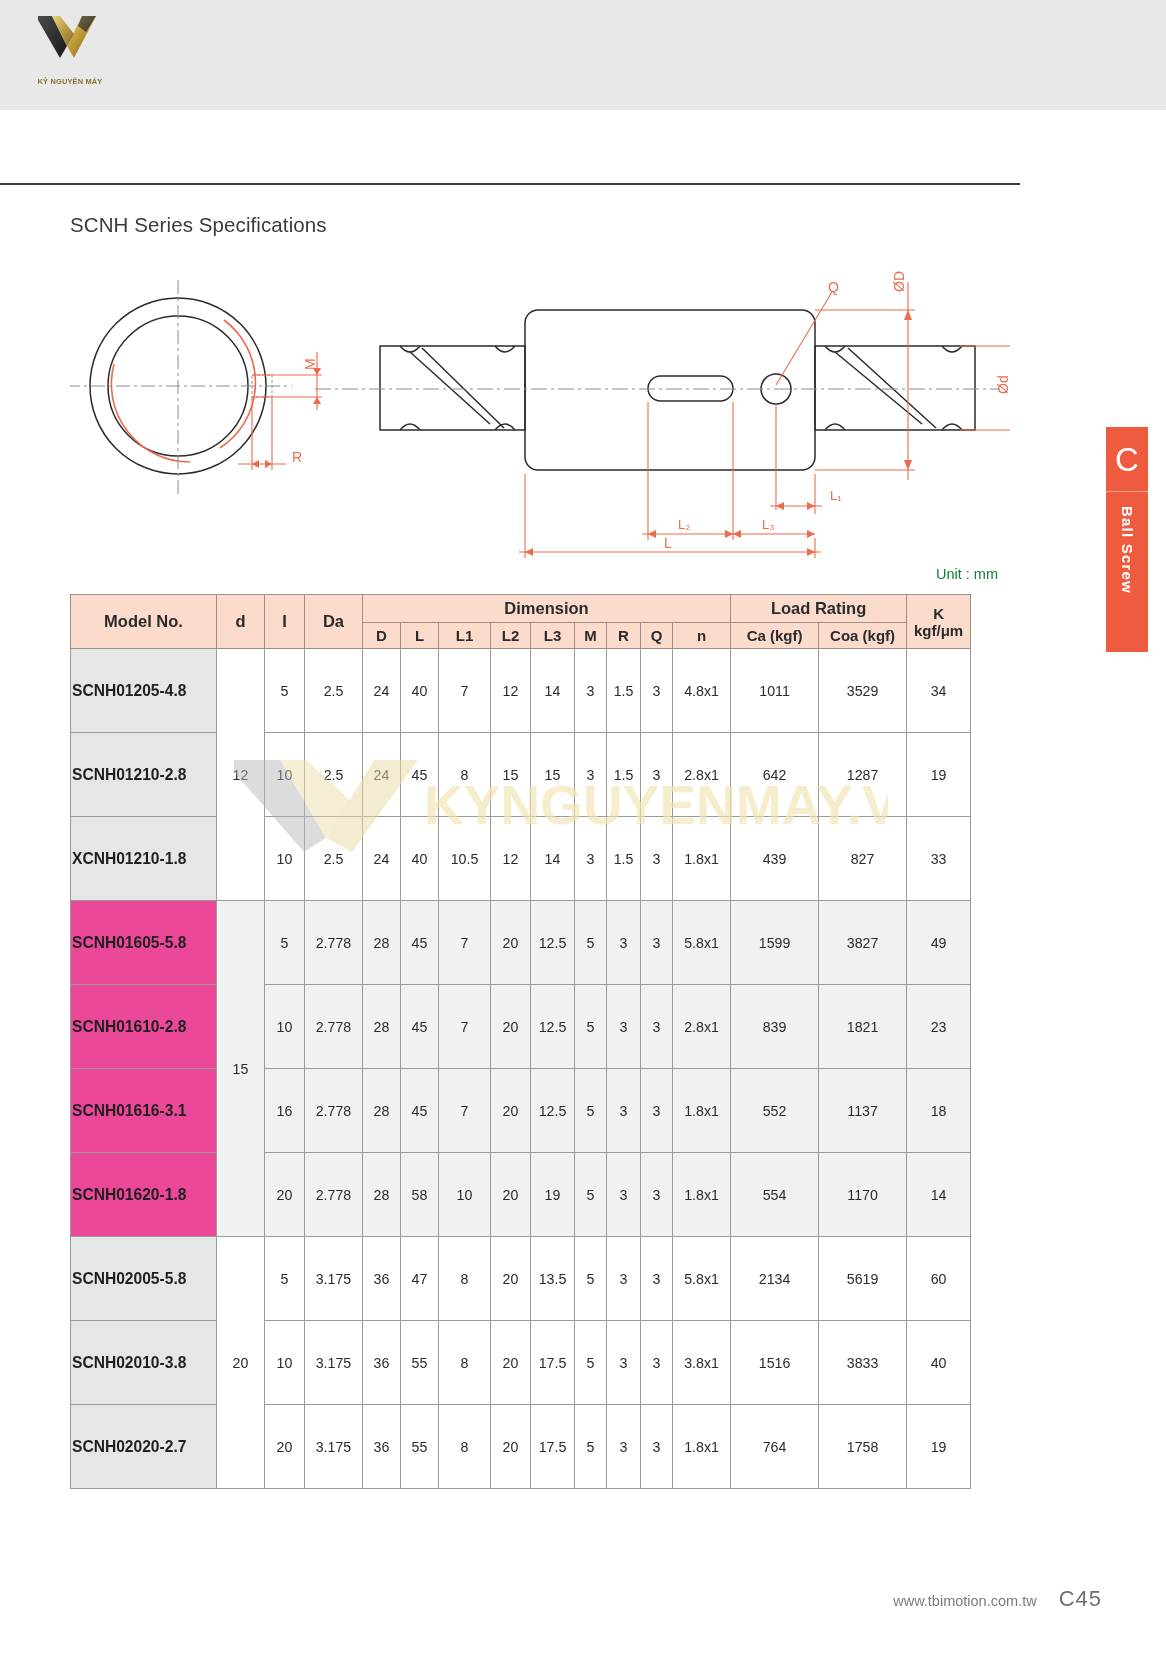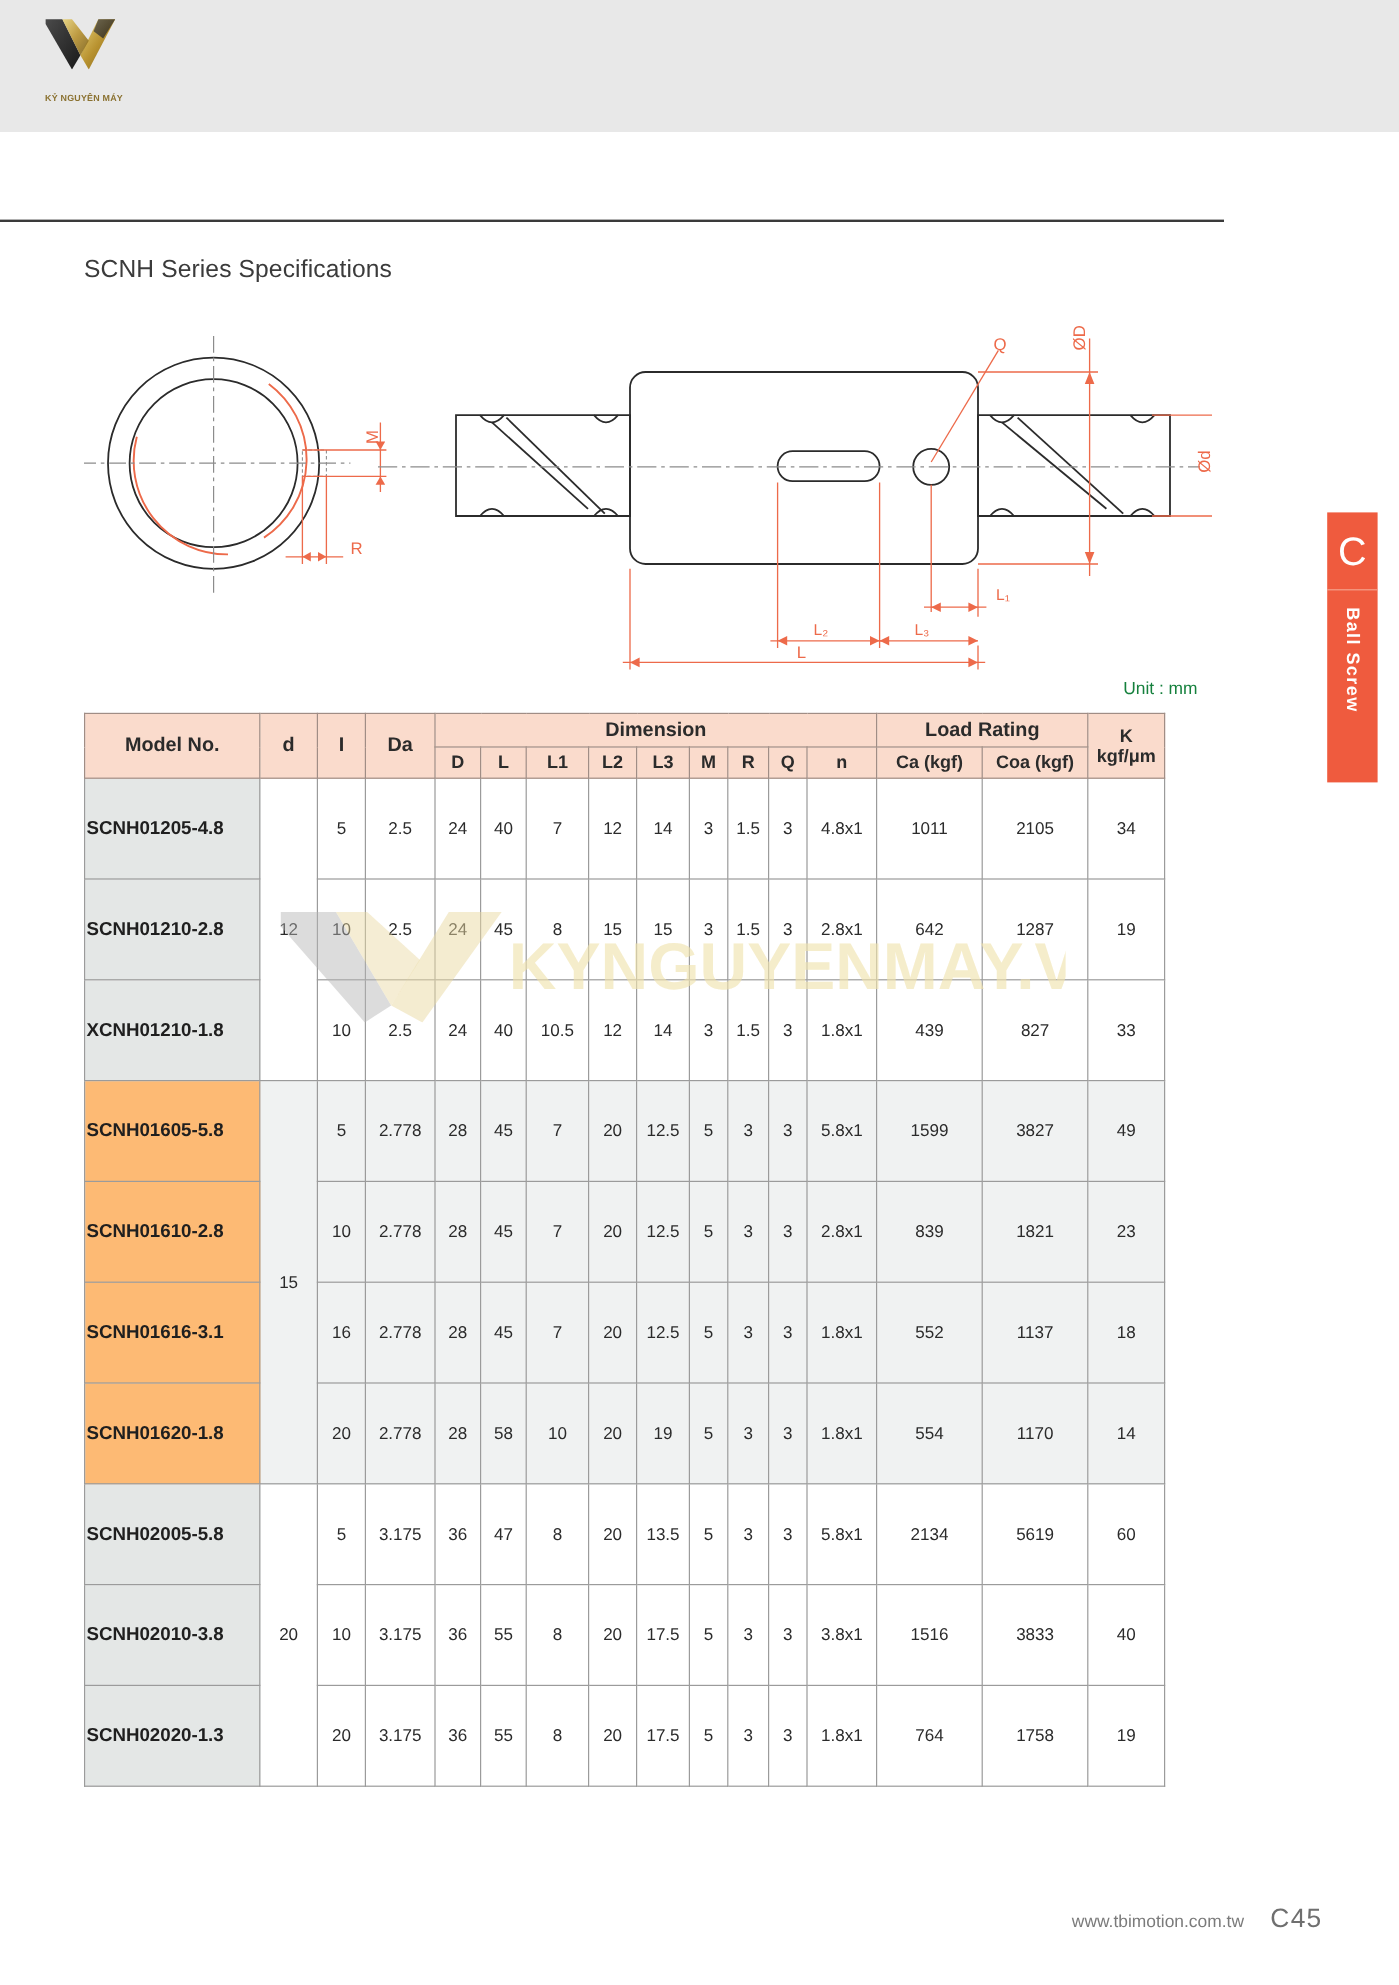--- a/index.html
+++ b/index.html
@@ -136,21 +136,21 @@
     font-weight: 400;
   }
   table.spec tbody td.model {
     background: #e4e7e6;
     font-size: 15.6px;
     font-weight: bold;
     text-align: left;
     color: #1f1f1f;
   }
   table.spec tbody tr.shade td { background: #f0f2f2; }
-  table.spec tbody tr.shade td.model { background: #fdba74; }
+  table.spec tbody tr.shade td.model { background: #ec4899; }
   
   .tblwrap { box-shadow: none; }
   table.spec { border: 1.8px solid #4a4a4a; }
 
   
   .watermark {
     position: absolute;
     left: 228px; top: 742px;
     width: 660px; height: 110px;
     pointer-events: none;
@@ -374,21 +374,21 @@
             <td>24</td>
             <td>40</td>
             <td>7</td>
             <td>12</td>
             <td>14</td>
             <td>3</td>
             <td>1.5</td>
             <td>3</td>
             <td>4.8x1</td>
             <td>1011</td>
-            <td>2105</td>
+            <td>3529</td>
             <td>34</td>
           </tr>
           <tr>
             <td class="model">SCNH01210-2.8</td>
             <td>10</td>
             <td>2.5</td>
             <td>24</td>
             <td>45</td>
             <td>8</td>
             <td>15</td>
@@ -516,21 +516,21 @@
             <td>17.5</td>
             <td>5</td>
             <td>3</td>
             <td>3</td>
             <td>3.8x1</td>
             <td>1516</td>
             <td>3833</td>
             <td>40</td>
           </tr>
           <tr>
-            <td class="model">SCNH02020-1.3</td>
+            <td class="model">SCNH02020-2.7</td>
             <td>20</td>
             <td>3.175</td>
             <td>36</td>
             <td>55</td>
             <td>8</td>
             <td>20</td>
             <td>17.5</td>
             <td>5</td>
             <td>3</td>
             <td>3</td>

